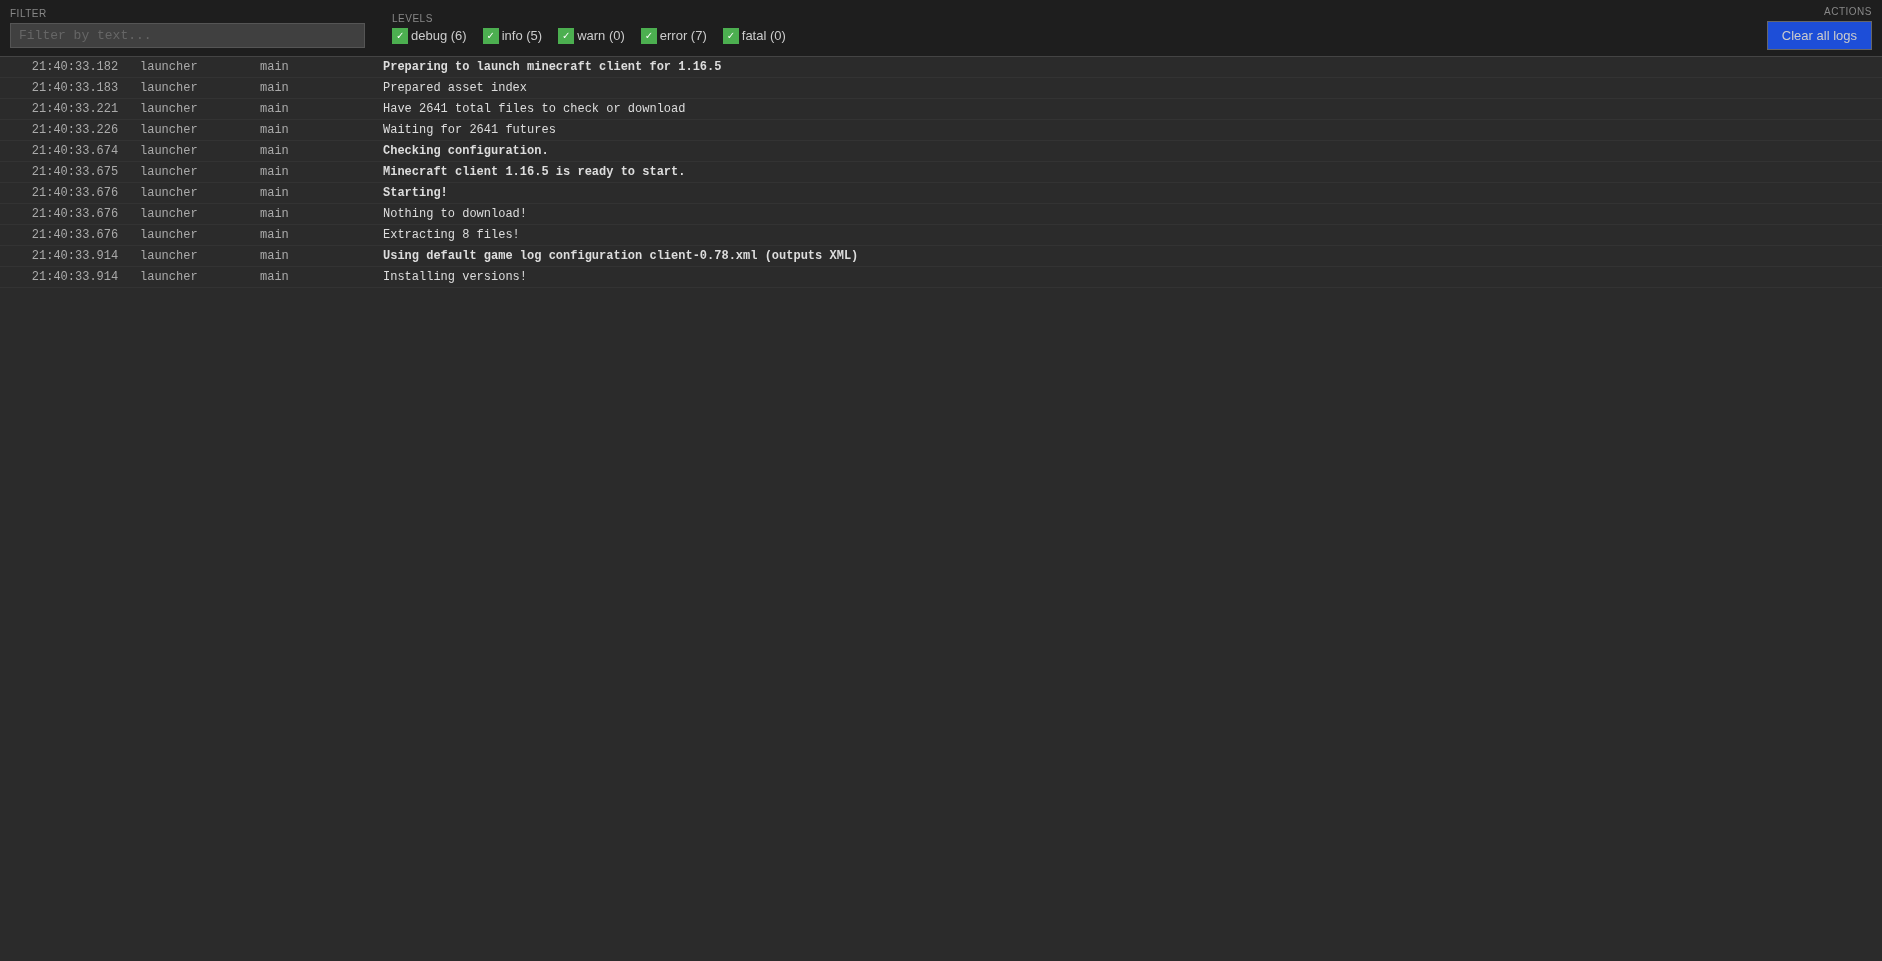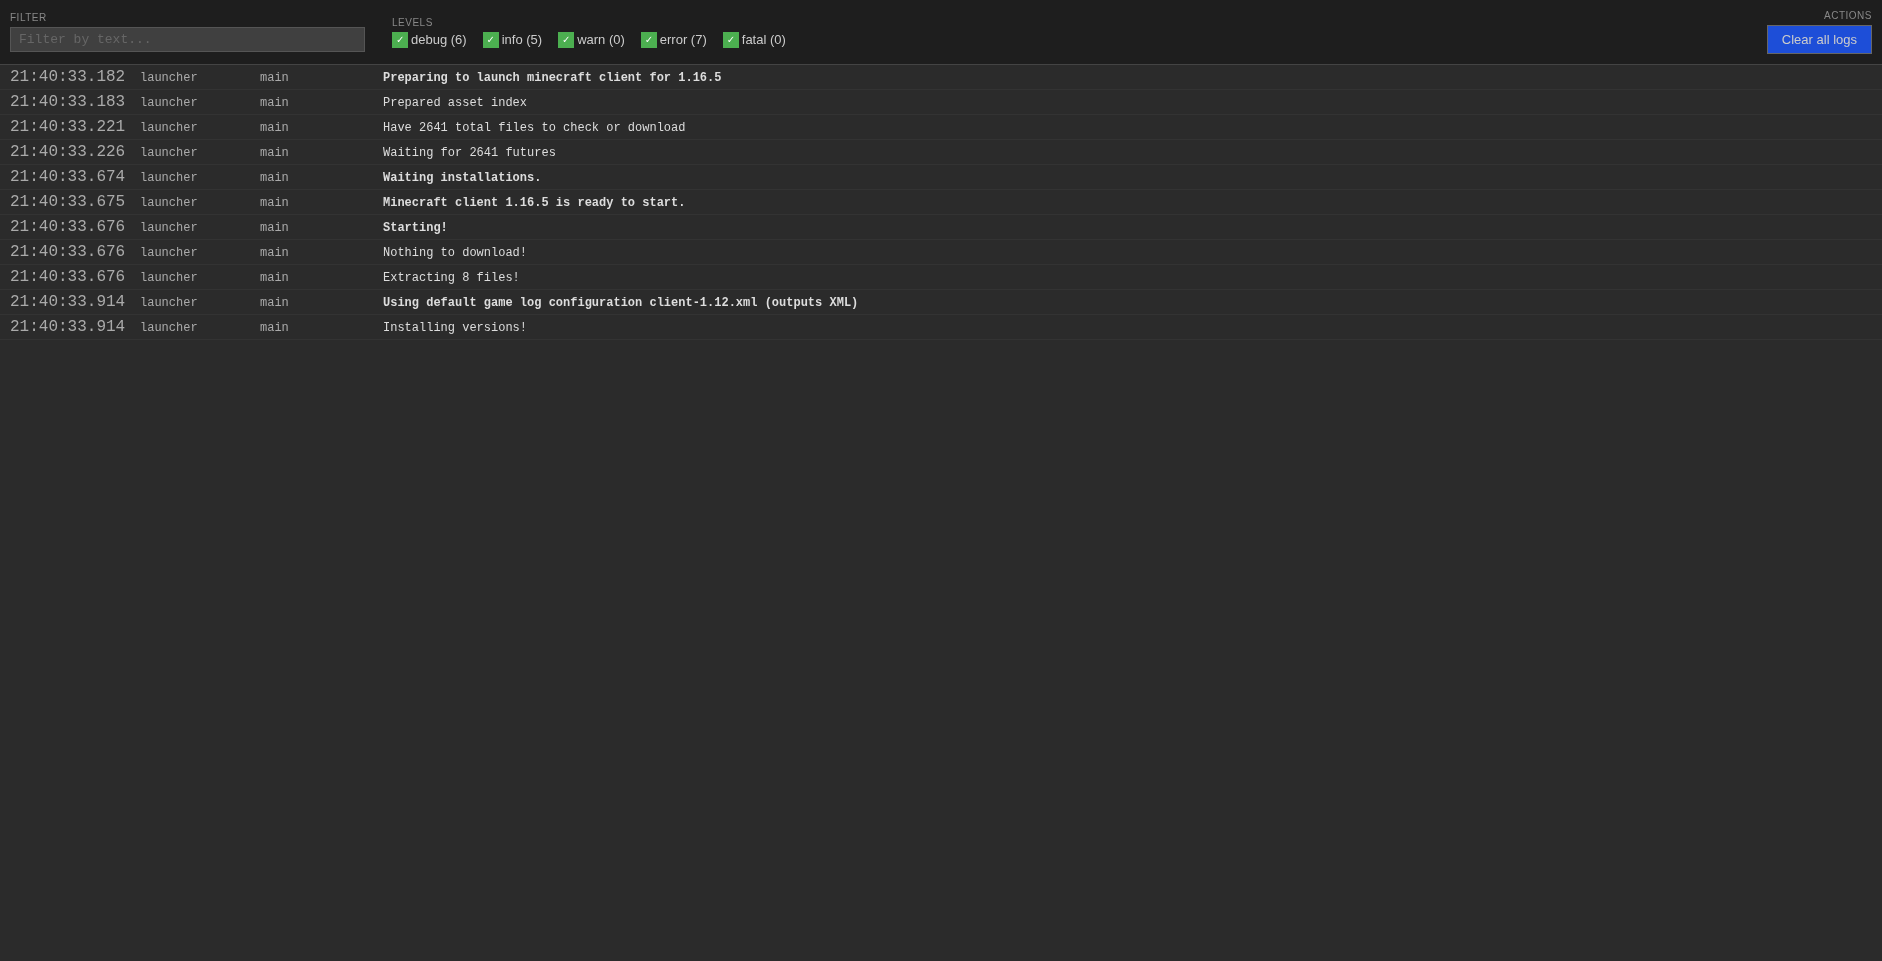--- a/index.html
+++ b/index.html
@@ -15,21 +15,21 @@
       font-size: 13px;
       width: 1882px;
       min-height: 961px;
     }
 
     .toolbar {
       display: flex;
       align-items: center;
       background-color: #1e1e1e;
       border-bottom: 1px solid #444;
-      height: 65px;
+      height: 57px;
       padding: 0 10px;
     }
 
     .filter-section {
       display: flex;
       flex-direction: column;
       width: 355px;
       min-width: 355px;
     }
 
@@ -120,21 +120,22 @@
     .log-row {
       display: flex;
       align-items: baseline;
       padding: 3px 10px;
       border-bottom: 1px solid #333;
     }
 
     .log-time {
       color: #aaa;
       min-width: 130px;
-      font-size: 16px;
+      font-size: 12px;
+      text-align: center;
     }
 
     .log-source {
       color: #aaa;
       min-width: 120px;
       font-size: 12px;
     }
 
     .log-thread {
       color: #aaa;
@@ -220,21 +221,21 @@
     <div class="log-row">
       <span class="log-time">21:40:33.226</span>
       <span class="log-source">launcher</span>
       <span class="log-thread">main</span>
       <span class="log-message italic">Waiting for 2641 futures</span>
     </div>
     <div class="log-row">
       <span class="log-time">21:40:33.674</span>
       <span class="log-source">launcher</span>
       <span class="log-thread">main</span>
-      <span class="log-message bold">Waiting installations.</span>
+      <span class="log-message bold">Checking configuration.</span>
     </div>
     <div class="log-row">
       <span class="log-time">21:40:33.675</span>
       <span class="log-source">launcher</span>
       <span class="log-thread">main</span>
       <span class="log-message bold">Minecraft client 1.16.5 is ready to start.</span>
     </div>
     <div class="log-row">
       <span class="log-time">21:40:33.676</span>
       <span class="log-source">launcher</span>
@@ -250,21 +251,21 @@
     <div class="log-row">
       <span class="log-time">21:40:33.676</span>
       <span class="log-source">launcher</span>
       <span class="log-thread">main</span>
       <span class="log-message italic">Extracting 8 files!</span>
     </div>
     <div class="log-row">
       <span class="log-time">21:40:33.914</span>
       <span class="log-source">launcher</span>
       <span class="log-thread">main</span>
-      <span class="log-message bold">Using default game log configuration client-1.12.xml (outputs XML)</span>
+      <span class="log-message bold">Using default game log configuration client-0.78.xml (outputs XML)</span>
     </div>
     <div class="log-row">
       <span class="log-time">21:40:33.914</span>
       <span class="log-source">launcher</span>
       <span class="log-thread">main</span>
       <span class="log-message italic">Installing versions!</span>
     </div>
   </div>
 
 </body></html>

